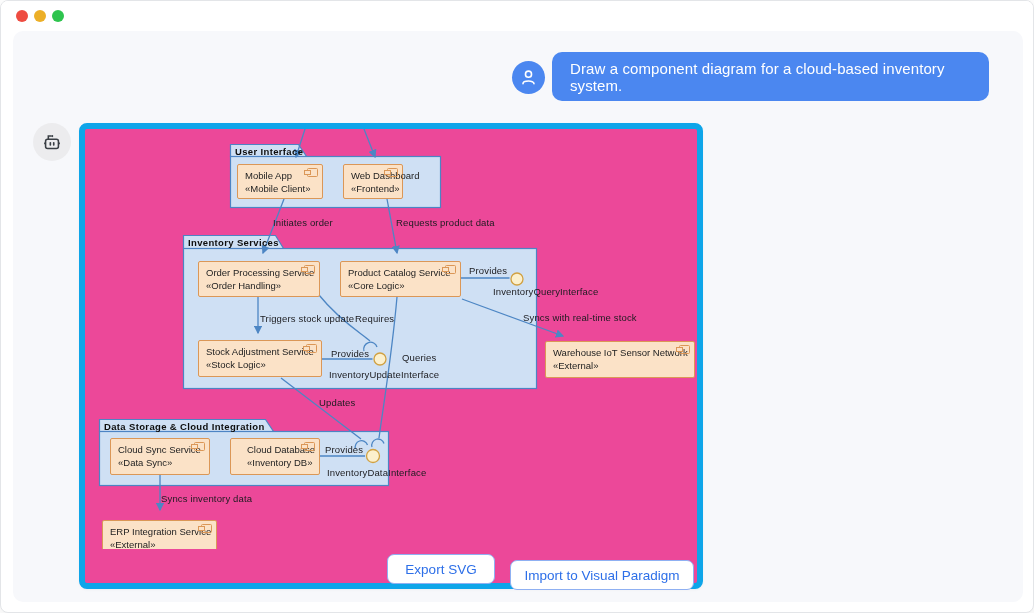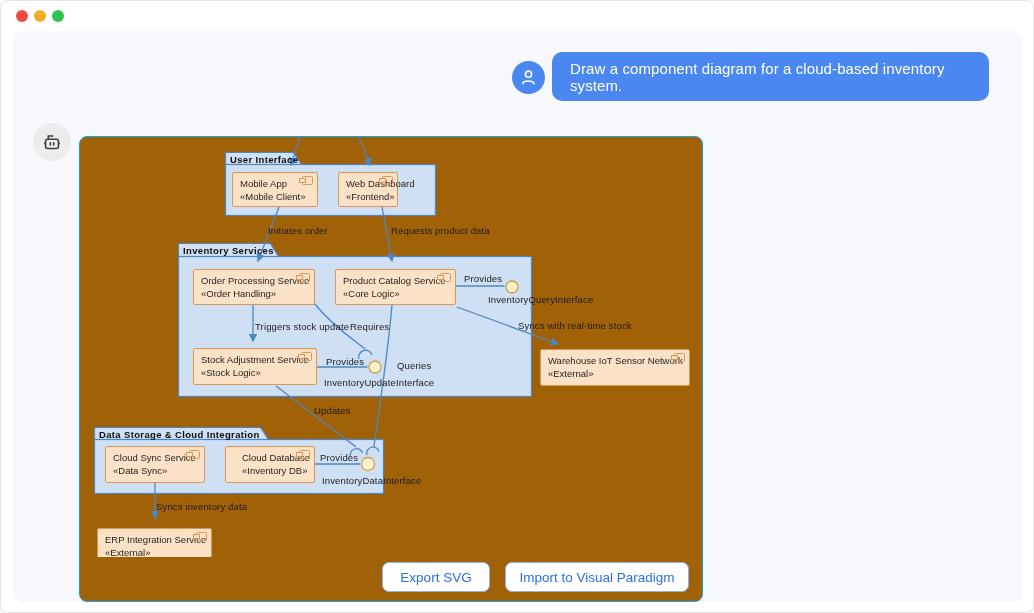--- a/index.html
+++ b/index.html
@@ -27,22 +27,22 @@
     position:absolute; left:539px; top:21px; width:437px; height:49px;
     background:#4b87f0; border-radius:10px; color:#fff; font-size:15px;
     display:flex; align-items:center; padding:0 18px; letter-spacing:.1px;
   }
   .bot-avatar {
     position:absolute; left:20px; top:92px; width:38px; height:38px;
     border-radius:50%; background:#ececee; display:flex; align-items:center; justify-content:center;
   }
   
   .panel {
-    position:absolute; left:66px; top:105px; width:624px; height:466px;
-    background:#a16207; border:1px solid #0ea5e9; border-radius:8px;
+    position:absolute; left:66px; top:92px; width:624px; height:466px;
+    background:#ec4899; border:6px solid #0ea5e9; border-radius:8px;
     box-shadow:0 1px 3px rgba(0,0,0,.04);
   }
   .canvas { position:absolute; left:0; top:0; width:622px; height:420px; overflow:hidden; }
   .edges { position:absolute; left:0; top:0; }
   .comp {
     position:absolute; background:#fbe2c7; border:1px solid #db9757; border-radius:2px;
     font-size:9.5px; line-height:12.5px; color:#232323; padding:5px 3px 0 7px; white-space:nowrap;
   }
   .comp .cicon { position:absolute; top:3px; right:4px; }
   .ptitle {
@@ -51,21 +51,21 @@
   }
   .elabel { position:absolute; font-size:9.5px; color:#1b1b1f; white-space:nowrap; letter-spacing:.15px; }
   
   .btn {
     position:absolute; top:425px; height:30px; background:#fff;
     border:1px solid #8fb0f2; border-radius:7px; color:#2d6fe8; font-size:13.5px;
     display:flex; align-items:center; justify-content:center; cursor:pointer;
     font-family:"Liberation Sans", sans-serif;
   }
   .btn.export { left:302px; width:108px; }
-  .btn.import { left:425px; width:184px; }
+  .btn.import { left:425px; width:184px;margin-top:6px; }
 </style>
 </head>
 <body>
 
 <div class="window">
   <div class="titlebar">
     <div class="dot red"></div>
     <div class="dot yellow"></div>
     <div class="dot green"></div>
   </div>

